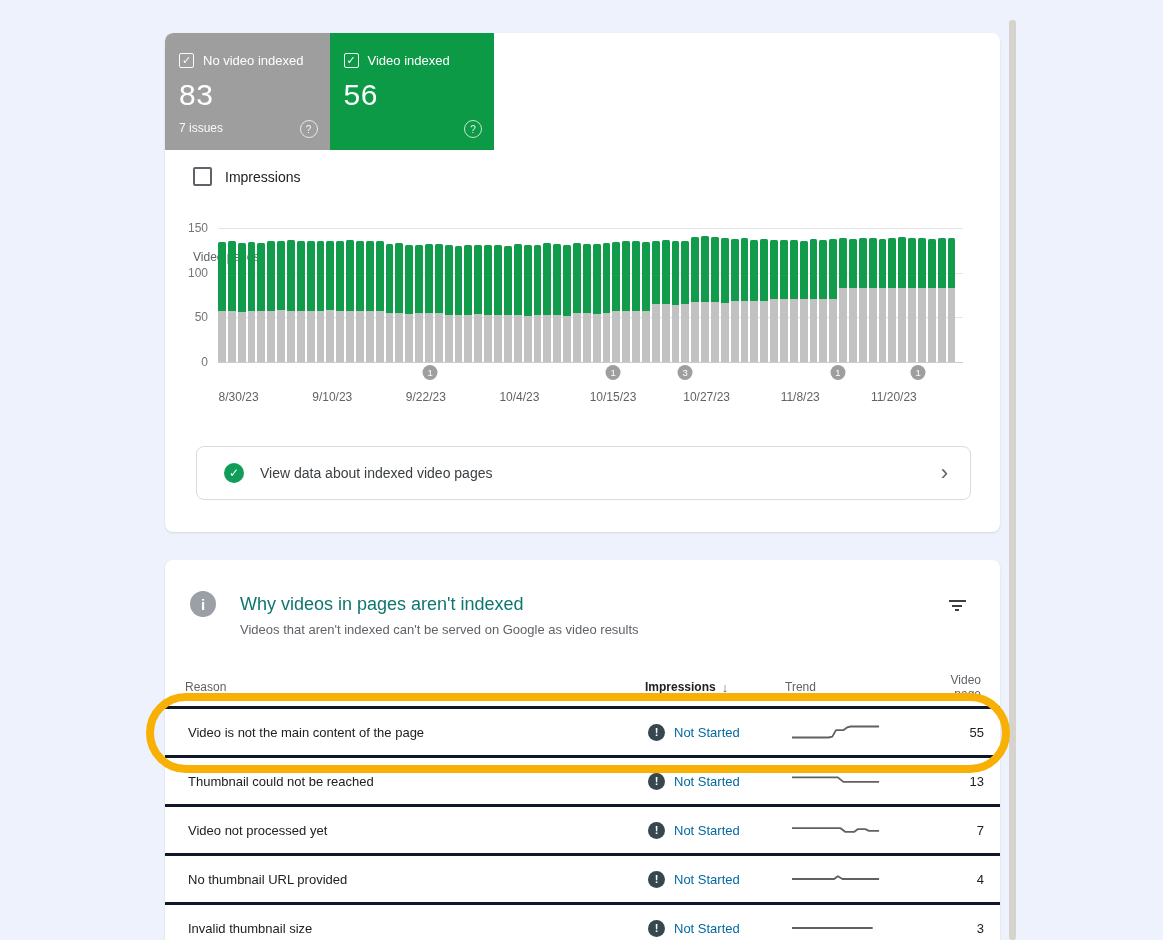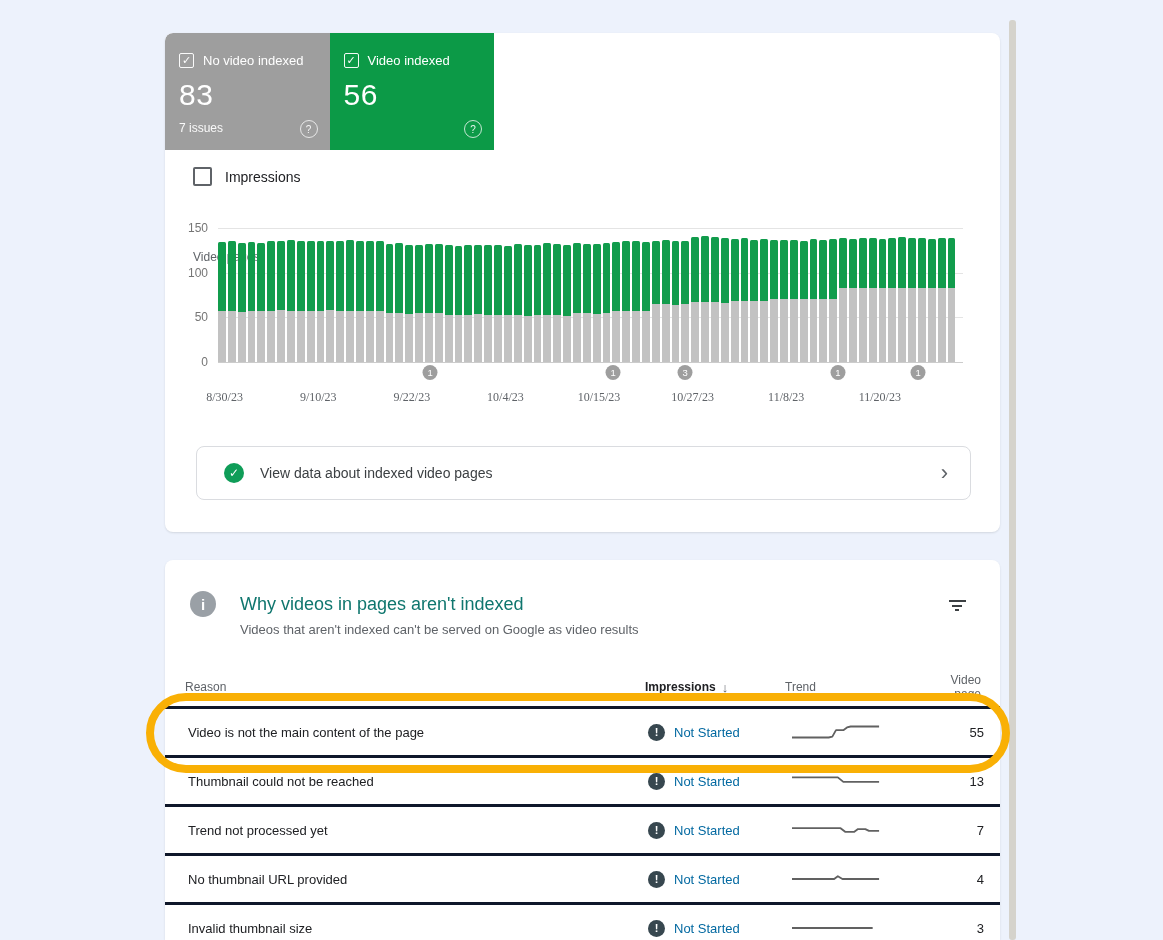--- a/index.html
+++ b/index.html
@@ -39,21 +39,21 @@
   .gridline{position:absolute;left:0;right:-8px;height:1px;background:#e4e4e4;}
   .gridline.base{background:#cccccc;}
   .ytick{position:absolute;right:100%;margin-right:10px;transform:translateY(-50%);
     font-size:12px;color:#757575;white-space:nowrap;}
   .bars{position:absolute;left:0;bottom:0;width:100%;height:134px;display:flex;align-items:flex-end;gap:2px;}
   .bar{flex:1 1 0;display:flex;flex-direction:column;justify-content:flex-end;}
   .bar .seg-top{border-radius:1.5px 1.5px 0 0;}
   .badges{position:absolute;left:53px;top:332px;width:737px;height:16px;}
   .badge{position:absolute;transform:translateX(-50%);width:15px;height:15px;border-radius:50%;
     background:#9e9e9e;color:#fff;font-size:9.5px;display:flex;align-items:center;justify-content:center;cursor:pointer;}
-  .xlabels{position:absolute;left:39px;top:357px;width:737px;height:16px;font-family:Liberation Serif, serif;}
+  .xlabels{position:absolute;left:53px;top:357px;width:737px;height:16px;}
   .xlabel{position:absolute;transform:translateX(-50%);font-size:12px;color:#5f6368;white-space:nowrap;}
 
   
   .banner{position:absolute;left:31px;top:413px;width:775px;height:54px;box-sizing:border-box;
     border:1px solid #dadce0;border-radius:8px;display:flex;align-items:center;cursor:pointer;background:#fff;}
   .banner-check{width:20px;height:20px;border-radius:50%;background:#0f9d58;color:#fff;font-size:12px;
     display:flex;align-items:center;justify-content:center;margin:0 16px 0 27px;flex:0 0 auto;}
   .banner-text{font-size:14px;color:#3c4043;flex:1;}
   .banner-chevron{font-size:22px;color:#5f6368;margin-right:22px;line-height:1;font-weight:400;}
 
@@ -510,21 +510,21 @@
             <span class="val-text">Not Started</span>
           </span>
           <span class="cell-trend">
             <svg width="96" height="22" viewBox="0 0 100 24">
               <polyline points="2,8 52,8 58,13 97,13" fill="none" stroke="#616161" stroke-width="2" stroke-linejoin="round"></polyline>
             </svg>
           </span>
           <span class="cell-pages">13</span>
         </div>
         <div class="tbl-grid tbl-row">
-          <span class="cell-reason">Trend not processed yet</span>
+          <span class="cell-reason">Video not processed yet</span>
           <span class="cell-validation">
             <span class="val-icon">!</span>
             <span class="val-text">Not Started</span>
           </span>
           <span class="cell-trend">
             <svg width="96" height="22" viewBox="0 0 100 24">
               <polyline points="2,10 55,10 60,14 70,14 74,11 82,11 86,13 97,13" fill="none" stroke="#616161" stroke-width="2" stroke-linejoin="round"></polyline>
             </svg>
           </span>
           <span class="cell-pages">7</span>

